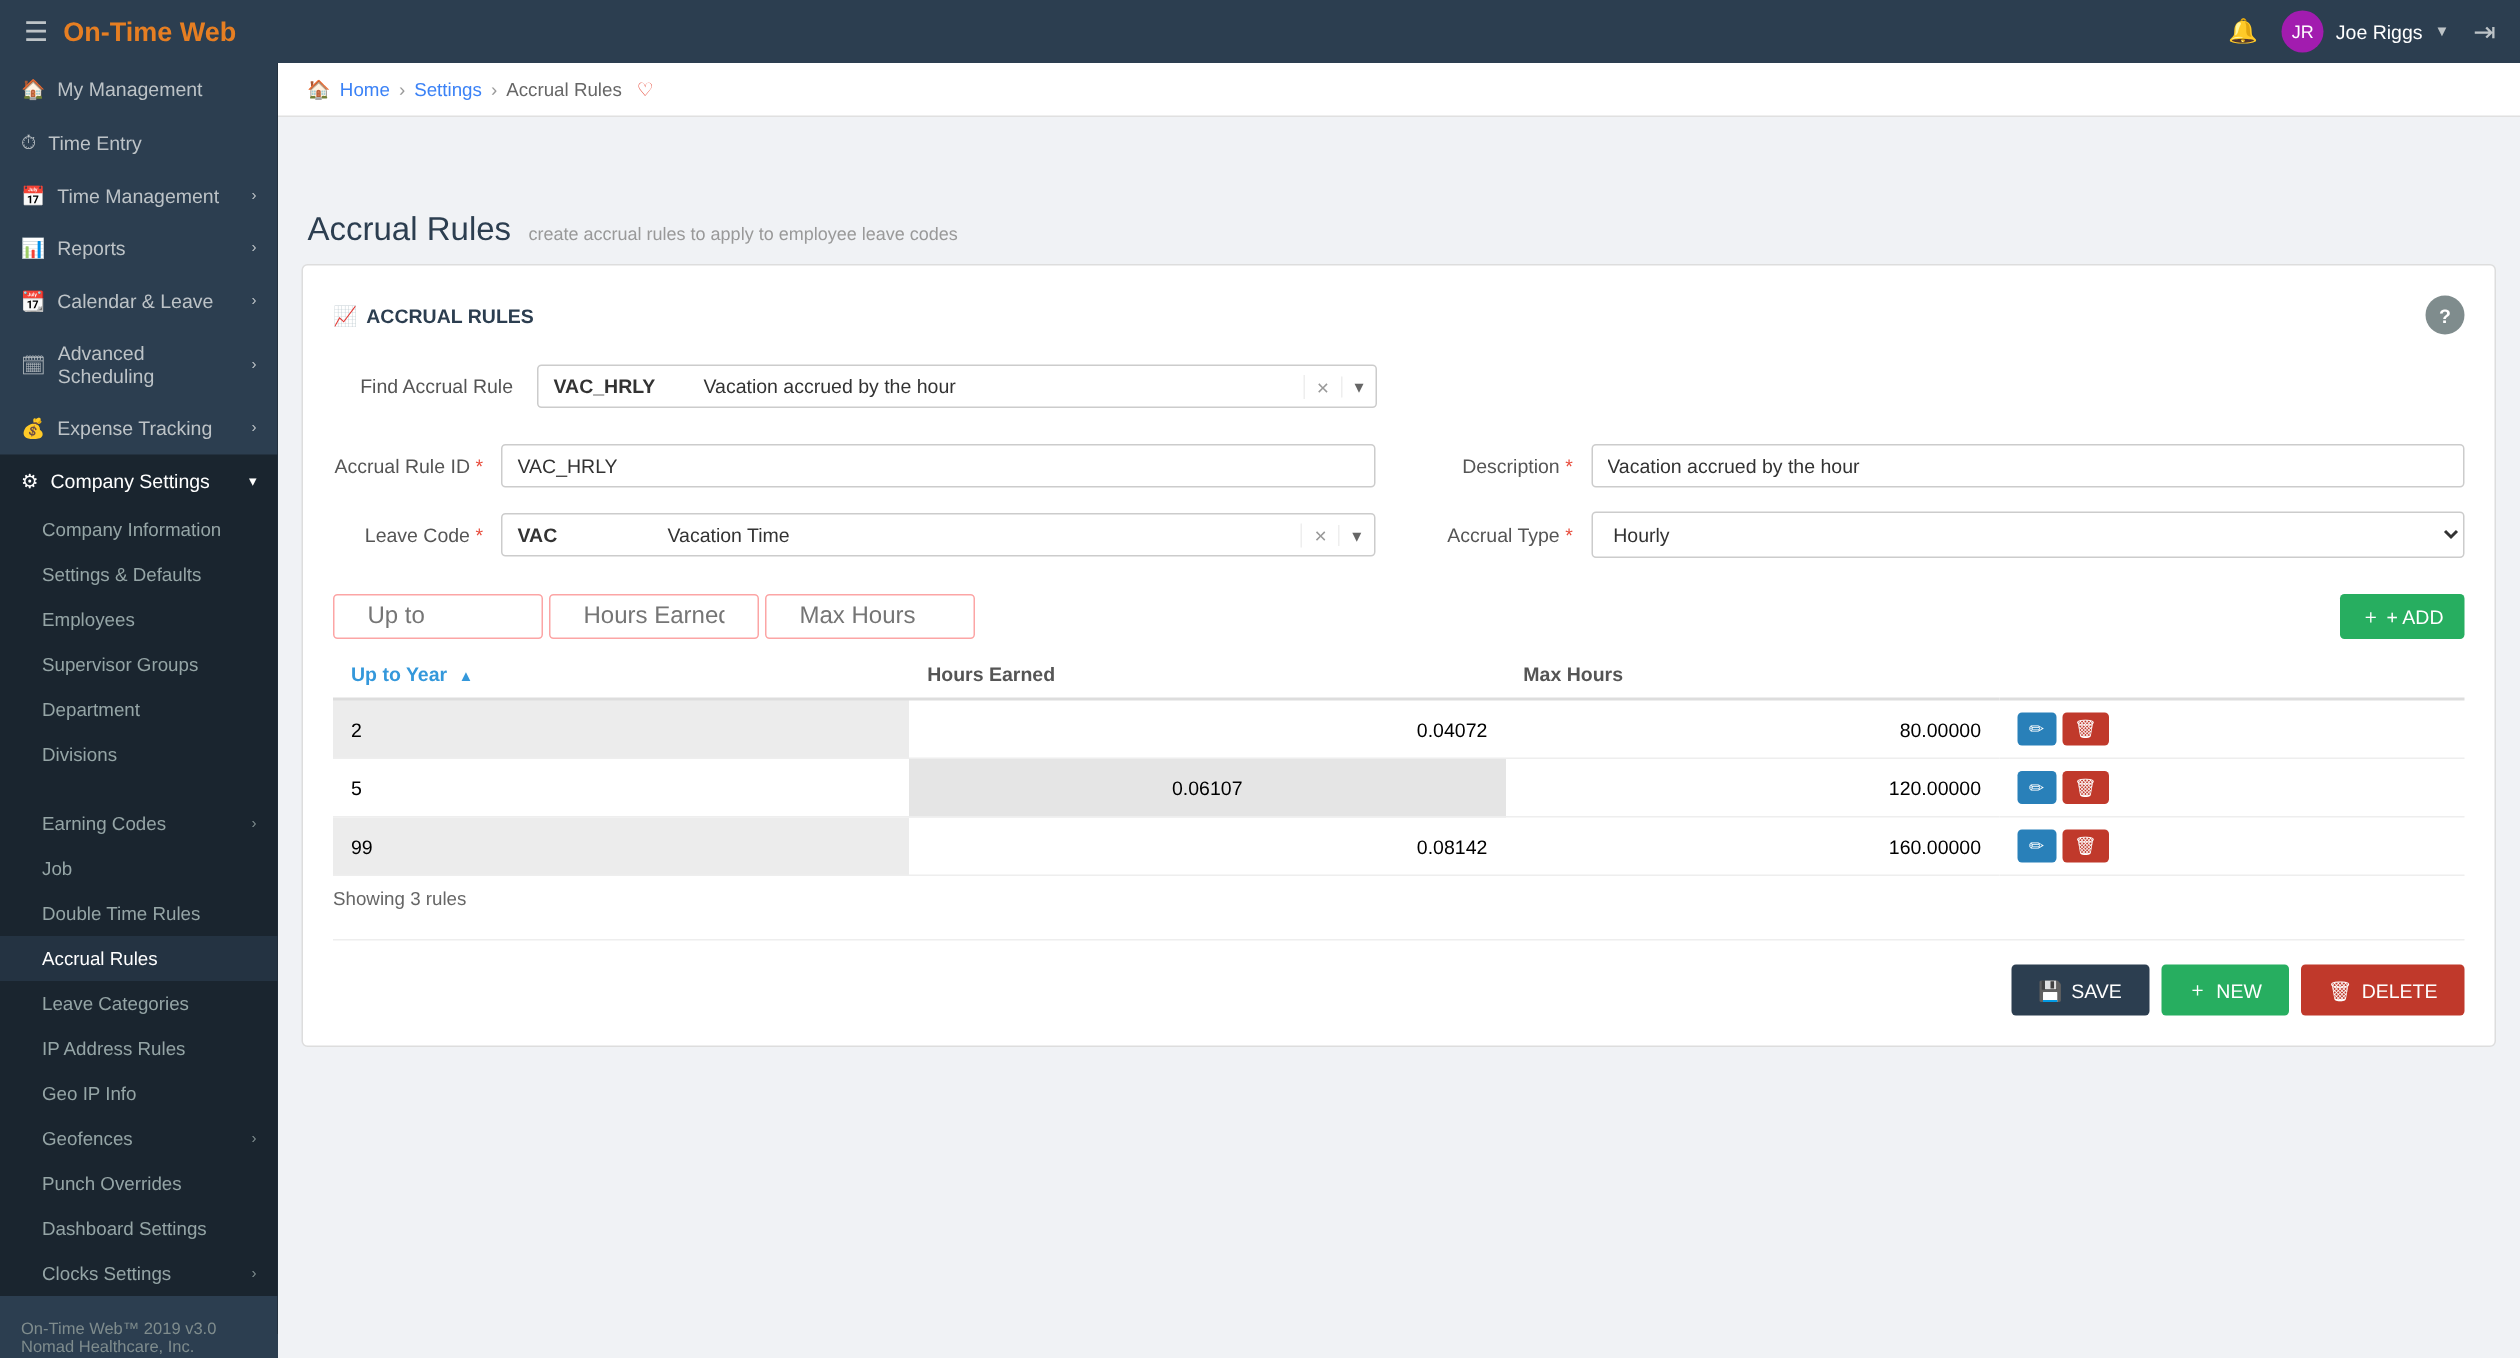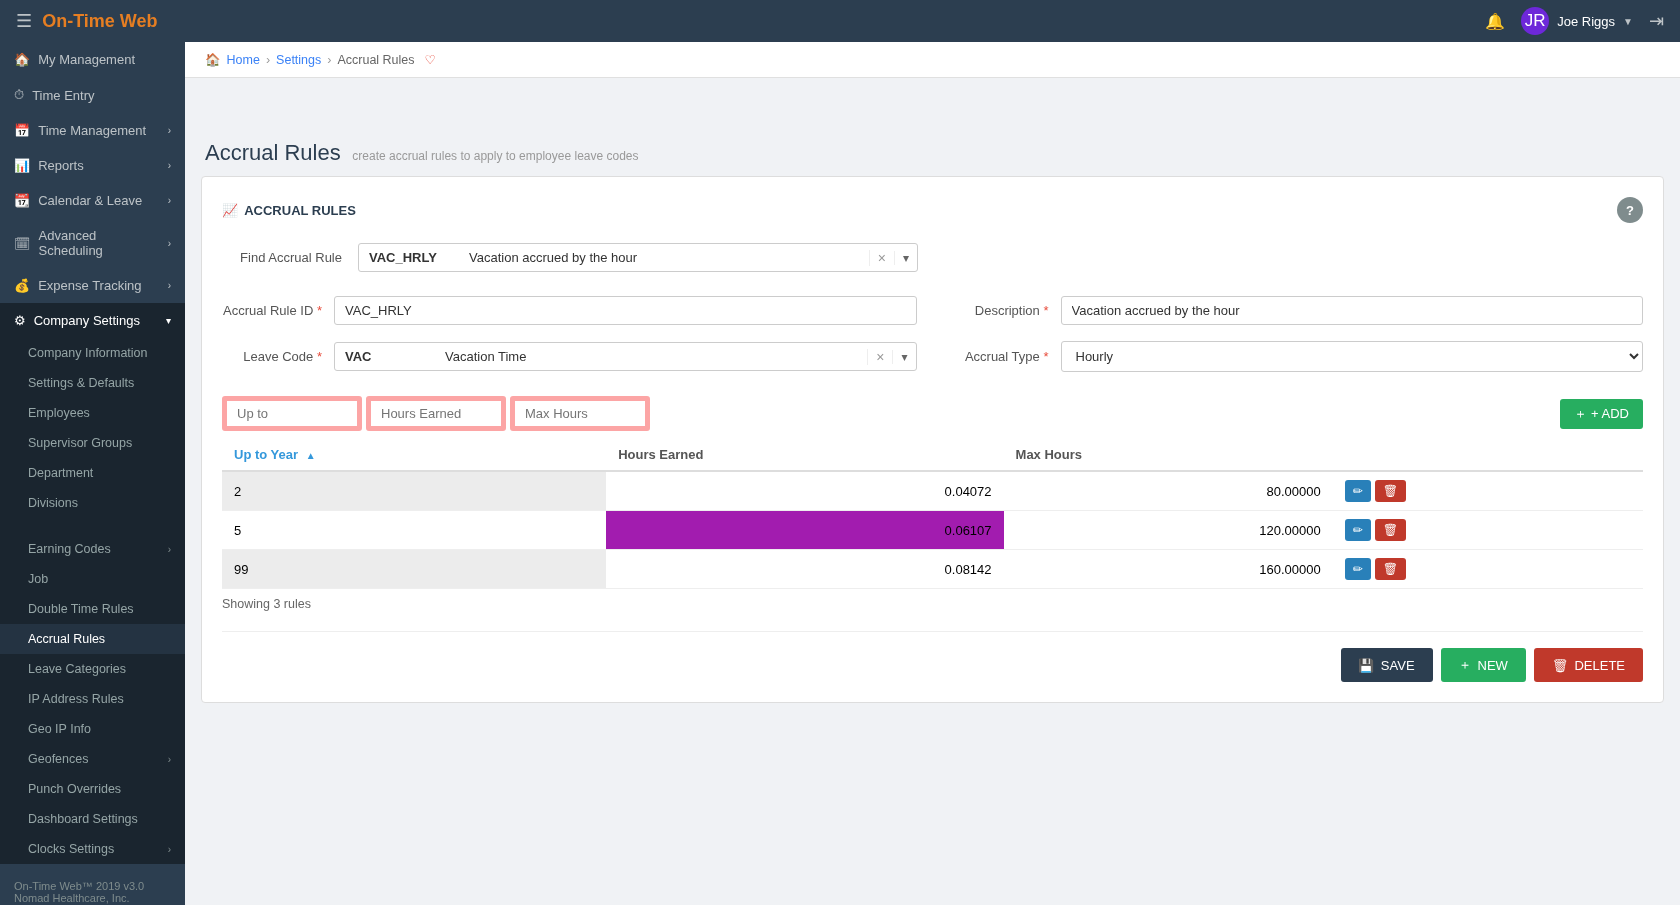--- a/index.html
+++ b/index.html
@@ -27,21 +27,21 @@
     }
     .brand-text span { color: #e67e22; }
     .top-nav-right {
       display: flex;
       align-items: center;
       gap: 16px;
       color: white;
     }
     .bell-icon { font-size: 16px; cursor: pointer; }
     .user-info { display: flex; align-items: center; gap: 8px; cursor: pointer; }
-    .avatar { width: 28px; height: 28px; border-radius: 50%; background: #6d28d9; display: flex; align-items: center; justify-content: center; font-size: 17px; color: white; }
+    .avatar { width: 28px; height: 28px; border-radius: 50%; background: #a21caf; display: flex; align-items: center; justify-content: center; font-size: 12px; color: white; }
     .hamburger { font-size: 18px; color: #bdc3c7; cursor: pointer; }
 
     
     .app-body {
       display: flex;
       flex: 1;
       overflow: hidden;
     }
 
     
@@ -195,24 +195,24 @@
     }
 
     
     .table-inputs {
       display: flex;
       gap: 4px;
       margin-bottom: 8px;
       align-items: center;
     }
     .table-input {
-      border: 5px solid #fca5a5;
-      border-radius: 3px;
-      padding: 5px 10px;
-      font-size: 13px;
+      border: 1px solid #fca5a5;
+      border-radius: 3px;
+      padding: 5px 22px;
+      font-size: 16px;
       width: 140px;
     }
     .btn-add {
       background: #27ae60;
       color: white;
       border: none;
       border-radius: 3px;
       padding: 6px 14px;
       font-size: 13px;
       cursor: pointer;
@@ -571,21 +571,21 @@
               <td class="num-right">80.00000</td>
               <td>
       <div class="actions">
         <button class="btn-edit">✏</button>
         <button class="btn-delete-row">🗑</button>
       </div>
               </td>
             </tr>
             <tr>
               <td>5</td>
-              <td class="num-right" style="background: #a21caf;">0.06107</td>
+              <td class="num-right" style="background: #e5e5e5; text-align: center;">0.06107</td>
               <td class="num-right" style="background: white;">120.00000</td>
               <td>
       <div class="actions">
         <button class="btn-edit">✏</button>
         <button class="btn-delete-row">🗑</button>
       </div>
               </td>
             </tr>
             <tr>
               <td style="background: rgb(236, 236, 236);">99</td>

